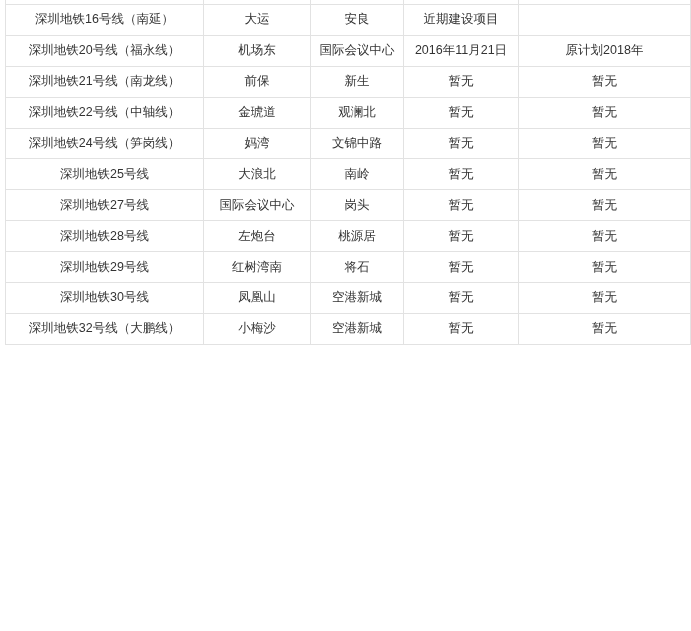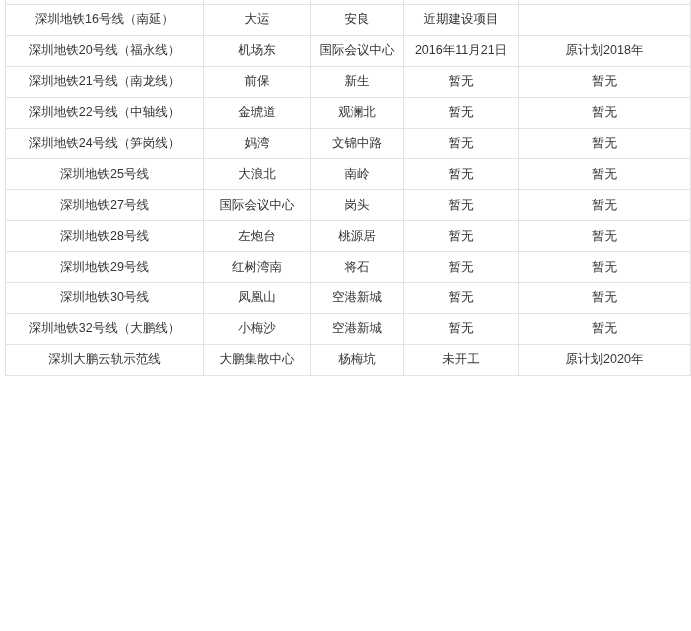--- a/index.html
+++ b/index.html
@@ -134,22 +134,15 @@
           <td>暂无</td>
           <td>暂无</td>
         </tr>
         <tr>
           <td>深圳地铁32号线（大鹏线）</td>
           <td>小梅沙</td>
           <td>空港新城</td>
           <td>暂无</td>
           <td>暂无</td>
         </tr>
-        <tr>
-          <td>深圳大鹏云轨示范线</td>
-          <td>大鹏集散中心</td>
-          <td>杨梅坑</td>
-          <td>未开工</td>
-          <td>原计划2020年</td>
-        </tr>
       </tbody>
   </table>
 </div>
 
 </body></html>

